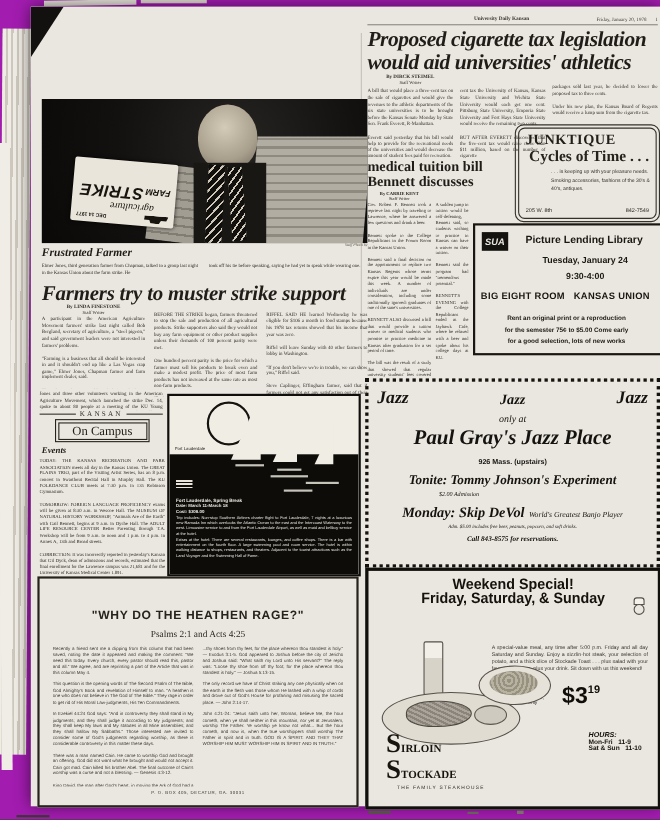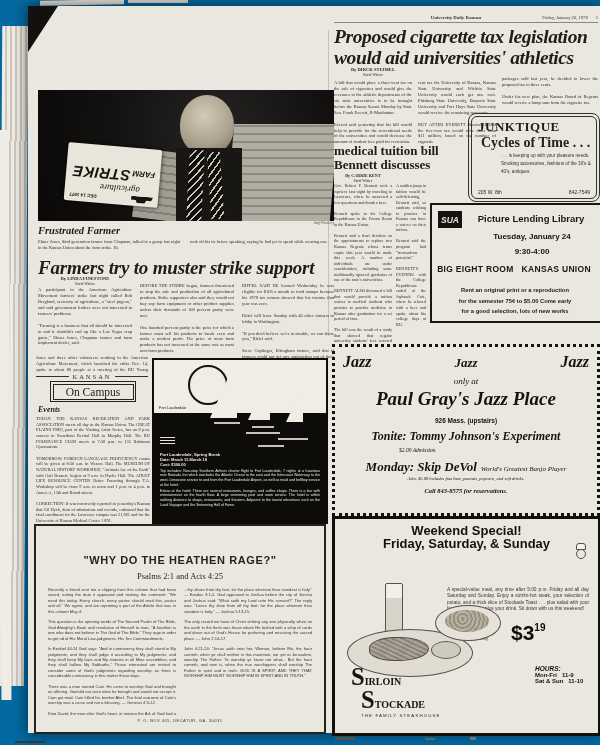--- a/index.html
+++ b/index.html
@@ -1,16 +1,16 @@
 <!DOCTYPE html>
 <html><head>
 <meta charset="utf-8">
 <style>
   html,body{margin:0;padding:0;background:#0e0d0c;}
-  .stage{position:relative;width:600px;height:745px;overflow:hidden;background:#0369a1;
+  .stage{position:relative;width:600px;height:745px;overflow:hidden;background:#a21caf;
          font-family:"Liberation Serif","DejaVu Serif",serif;}
   .abs{position:absolute;}
   .san{font-family:"Liberation Sans","DejaVu Sans",sans-serif;}
   .ser{font-family:"Liberation Serif","DejaVu Serif",serif;}
   .page{position:absolute;left:28px;top:6px;width:572px;height:727px;background:#eae7e0;
         box-shadow:0 0 14px rgba(0,0,0,.6);}
   .corner-clip{position:absolute;left:0;top:0;width:42px;height:52px;background:#121110;
         clip-path:polygon(0 0,30px 0,0 46px);}
   .edge{background:repeating-linear-gradient(90deg,#efece5 0 3px,#cdc7bd 3px 5px);}
   .col{font-size:4.5px;line-height:1.32;color:#2f2c27;text-align:justify;overflow:hidden;}
@@ -154,21 +154,21 @@
         <div class="abs" style="left:102px;top:31px;width:44px;height:22px;border-radius:50%;background:repeating-radial-gradient(circle at 40% 40%,#97917f 0 2px,#b8b2a2 2px 4px);"></div>
       </div>
 
       <div class="abs" style="left:238px;top:24px;width:14px;height:18px;">
         <div class="abs" style="left:3px;top:0;width:8px;height:5px;background:#f4f1ea;border:1px solid #55514a;border-radius:3px 3px 0 0;"></div>
         <div class="abs" style="left:3px;top:6px;width:8px;height:8px;border:1px solid #55514a;border-radius:50%;background:#eae7e0;"></div>
       </div>
 
       <div class="abs" style="left:16px;top:146px;color:#14110c;">
         <div class="ser stk-line" style="font-size:14px;">Sirloin</div>
-        <div class="ser stk-line" style="font-size:14px;margin-left:10px;">Stockade</div>
+        <div class="ser stk-line" style="font-size:14px;margin-left:0;">Stockade</div>
         <div class="san" style="font-size:4.4px;letter-spacing:1.1px;margin-left:10px;margin-top:1px;color:#2c2923;">THE FAMILY STEAKHOUSE</div>
       </div>
       <div class="abs san" style="left:200px;top:146px;color:#14110c;">
         <div style="font-size:6.5px;font-weight:bold;font-style:italic;">HOURS:</div>
         <div style="font-size:6px;font-weight:bold;white-space:pre;">Mon-Fri   11-9</div>
         <div style="font-size:6px;font-weight:bold;white-space:pre;">Sat &amp; Sun   11-10</div>
       </div>
     </div>
 
     <div class="abs" style="left:10px;top:84px;width:296px;height:131px;background:radial-gradient(circle at 60% 30%,#262421 0%,#121110 55%,#0a0908 100%);overflow:hidden;">

